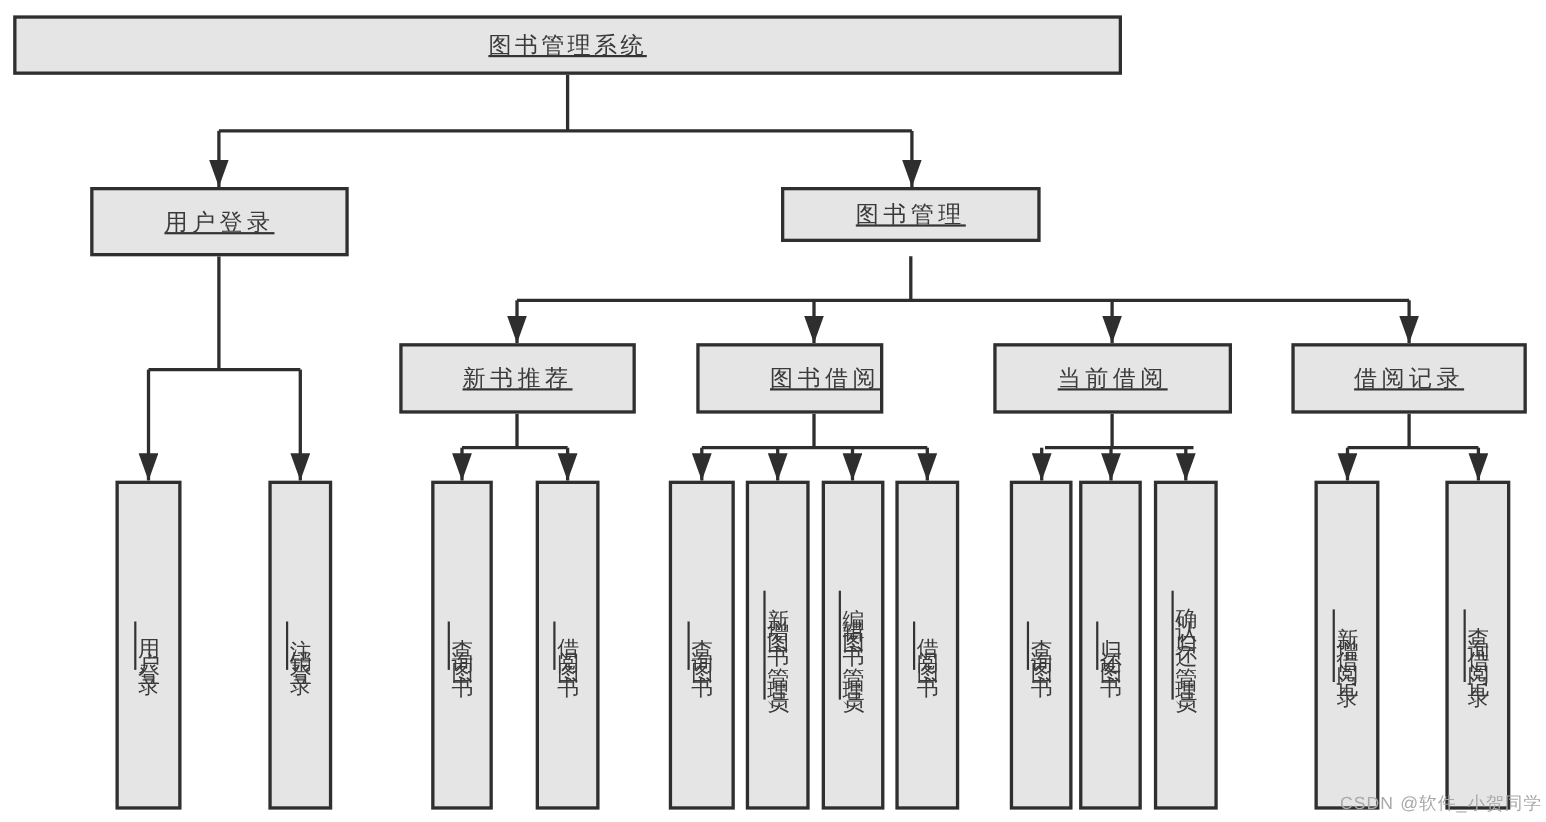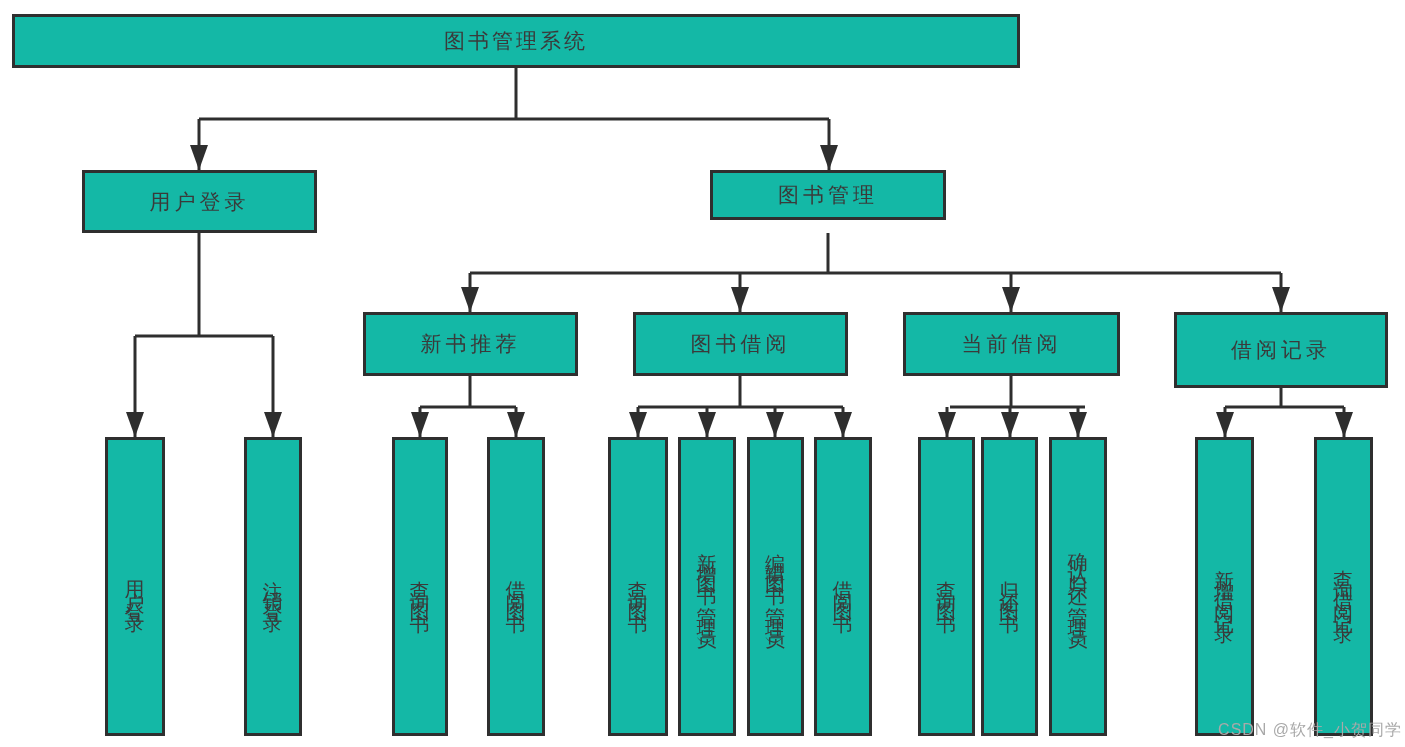--- a/index.html
+++ b/index.html
@@ -7,25 +7,26 @@
     position:relative;
     width:1405px;height:747px;
     background:#ffffff;
     font-family:"Liberation Sans","DejaVu Sans",sans-serif;
     overflow:hidden;
   }
   #wires{position:absolute;left:0;top:0;width:1405px;height:747px;z-index:0;}
   .node{
     position:absolute;
     box-sizing:border-box;
-    background:#14b8a6;
+    background:#e5e5e5;
     border:3px solid #2f2f2f;
     display:flex;align-items:center;justify-content:center;
     color:#333333;
     z-index:1;
+    text-decoration:underline;
   }
   .h-label{
     font-size:21px;
     letter-spacing:4px;
     white-space:nowrap;
     color:#3a3a3a;
   }
   .root-box .h-label{font-size:21px;letter-spacing:3px;}
   .leaf .v-label{
     writing-mode:vertical-rl;
@@ -98,27 +99,27 @@
   <div class="node" style="left:82px;top:170px;width:235px;height:63px;">
     <span class="h-label">用户登录</span>
   </div>
   <div class="node" style="left:710px;top:170px;width:236px;height:50px;">
     <span class="h-label">图书管理</span>
   </div>
 
   <div class="node" style="left:363px;top:312px;width:215px;height:64px;">
     <span class="h-label">新书推荐</span>
   </div>
-  <div class="node" style="left:633px;top:312px;width:215px;height:64px;">
+  <div class="node" style="left:633px;top:312px;width:170px;height:64px;justify-content:flex-end;">
     <span class="h-label">图书借阅</span>
   </div>
   <div class="node" style="left:903px;top:312px;width:217px;height:64px;justify-content:center;">
     <span class="h-label">当前借阅</span>
   </div>
-  <div class="node" style="left:1174px;top:312px;width:214px;height:76px;">
+  <div class="node" style="left:1174px;top:312px;width:214px;height:64px;">
     <span class="h-label">借阅记录</span>
   </div>
 
   <div class="node leaf" style="left:105px;top:437px;width:60px;height:299px;">
     <span class="v-label">用户登录</span>
   </div>
   <div class="node leaf" style="left:244px;top:437px;width:58px;height:299px;">
     <span class="v-label">注销登录</span>
   </div>
 

